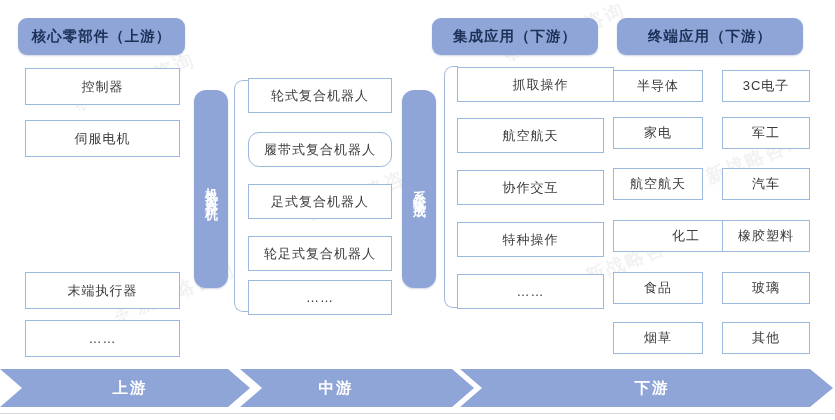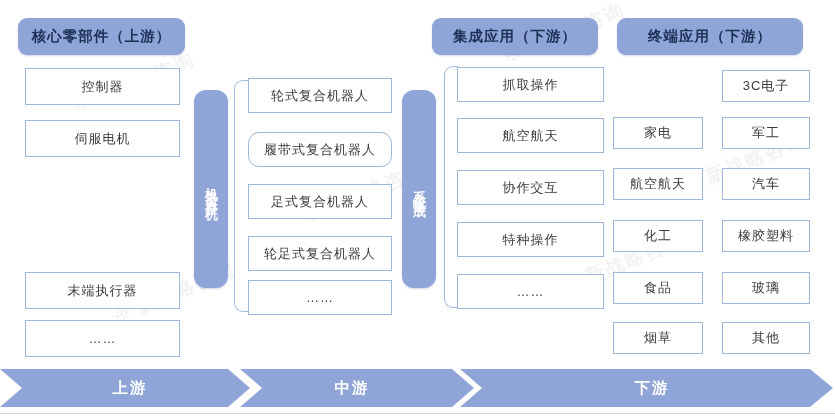--- a/index.html
+++ b/index.html
@@ -85,43 +85,44 @@
   <div class="box" style="left:248px;top:78px;width:142px;height:33px;">轮式复合机器人</div>
   <div class="box" style="left:248px;top:132px;width:142px;height:33px;border-radius:11px;">履带式复合机器人</div>
   <div class="box" style="left:248px;top:184px;width:142px;height:33px;">足式复合机器人</div>
   <div class="box" style="left:248px;top:236px;width:142px;height:33px;">轮足式复合机器人</div>
   <div class="box" style="left:248px;top:280px;width:142px;height:33px;">……</div>
 
   <div class="vbar" style="left:402px;top:90px;height:198px;">系统集成</div>
   <div class="bracket" style="left:444px;top:66px;width:13px;height:240px;"></div>
 
   <div class="hdr" style="left:432px;top:18px;width:166px;">集成应用（下游）</div>
-  <div class="box" style="left:457px;top:67px;width:145px;height:33px;">抓取操作</div>
+  <div class="box" style="left:457px;top:67px;width:145px;height:33px;padding-left:10px;">抓取操作</div>
   <div class="box" style="left:457px;top:118px;width:145px;height:33px;">航空航天</div>
   <div class="box" style="left:457px;top:170px;width:145px;height:33px;">协作交互</div>
   <div class="box" style="left:457px;top:222px;width:145px;height:33px;">特种操作</div>
   <div class="box" style="left:457px;top:274px;width:145px;height:33px;">……</div>
 
   <div class="hdr" style="left:617px;top:18px;width:186px;">终端应用（下游）</div>
+  <div class="box" style="left:613px;top:70px;width:88px;height:30px;">半导体</div>
   <div class="box" style="left:613px;top:117px;width:88px;height:30px;">家电</div>
   <div class="box" style="left:613px;top:168px;width:88px;height:30px;">航空航天</div>
-  <div class="box" style="left:613px;top:220px;width:88px;height:30px;">化工</div>
+  <div class="box" style="left:613px;top:220px;width:88px;height:30px;padding-left:28px;">化工</div>
   <div class="box" style="left:613px;top:272px;width:88px;height:30px;">食品</div>
   <div class="box" style="left:613px;top:322px;width:88px;height:30px;">烟草</div>
 
   <div class="box" style="left:722px;top:70px;width:86px;height:30px;">3C电子</div>
   <div class="box" style="left:722px;top:117px;width:86px;height:30px;">军工</div>
   <div class="box" style="left:722px;top:168px;width:86px;height:30px;">汽车</div>
   <div class="box" style="left:722px;top:220px;width:86px;height:30px;">橡胶塑料</div>
   <div class="box" style="left:722px;top:272px;width:86px;height:30px;">玻璃</div>
   <div class="box" style="left:722px;top:322px;width:86px;height:30px;">其他</div>
 
   <svg class="arrow-wrap" viewBox="0 0 835 40">
     <polygon class="chev" points="0,1 228,1 250,20 228,39 0,39 22,20"></polygon>
     <polygon class="chev" points="240,1 452,1 474,20 452,39 240,39 262,20"></polygon>
     <polygon class="chev" points="460,1 810,1 833,20 810,39 460,39 482,20"></polygon>
   </svg>
   <div class="arrow-label" style="left:30px;width:200px;">上游</div>
-  <div class="arrow-label" style="left:252px;width:200px;">中游</div>
+  <div class="arrow-label" style="left:236px;width:200px;">中游</div>
   <div class="arrow-label" style="left:492px;width:320px;">下游</div>
 
   <div class="baseline"></div>
 </div>
 
 </body></html>

